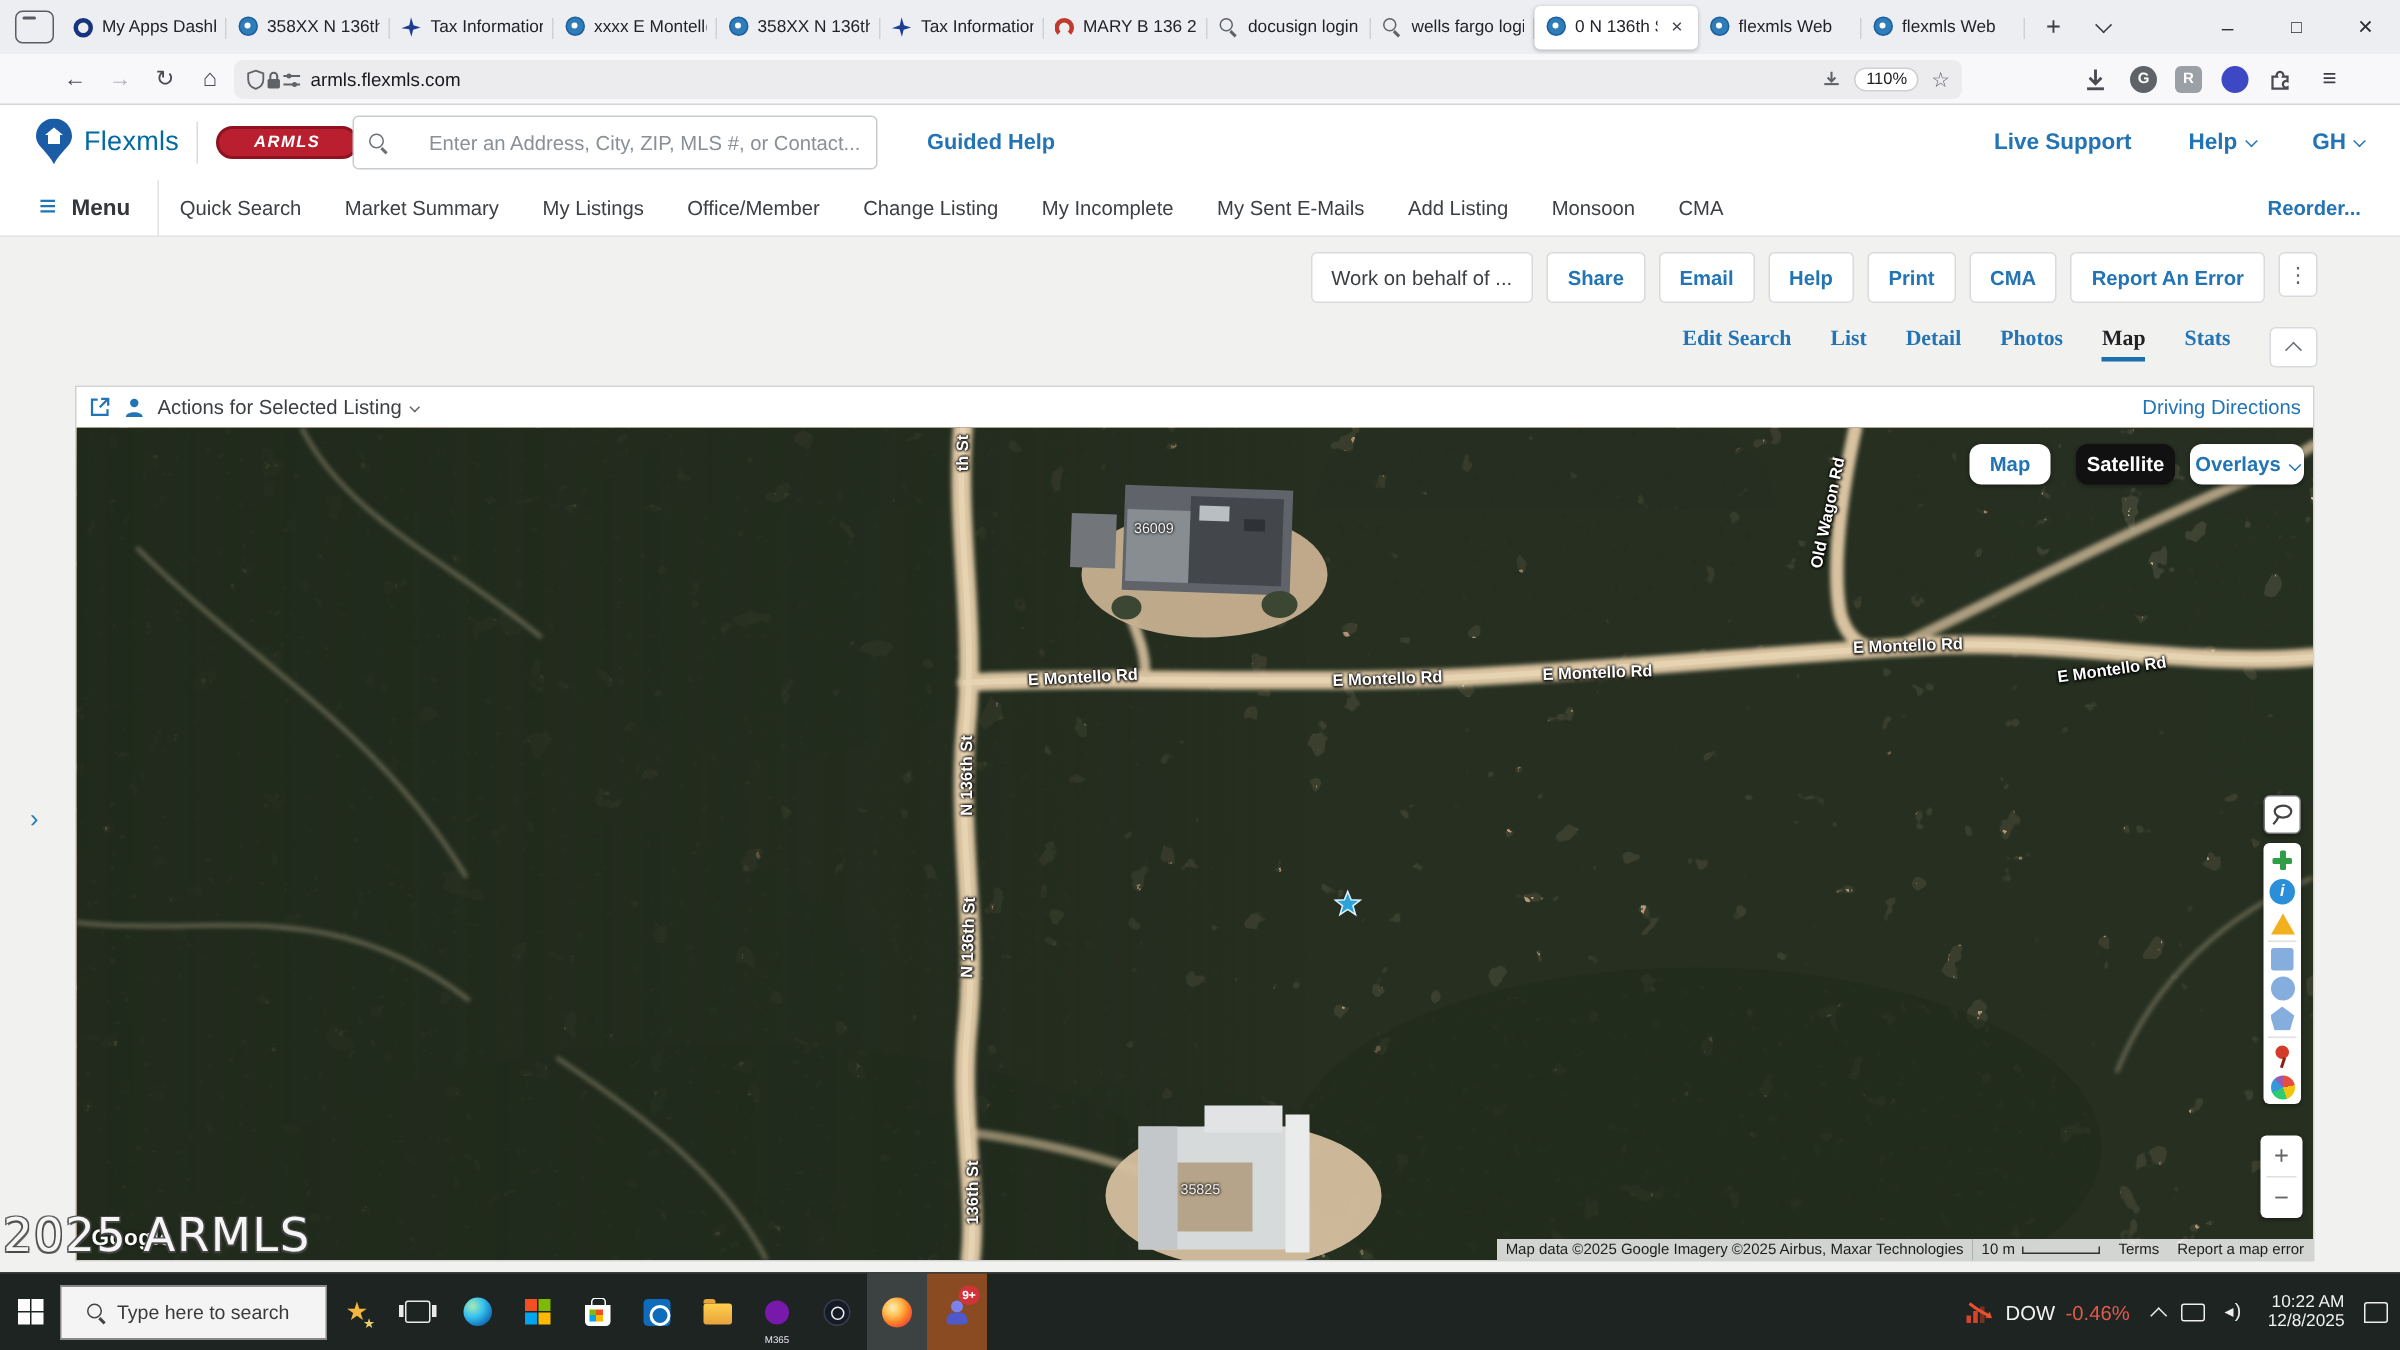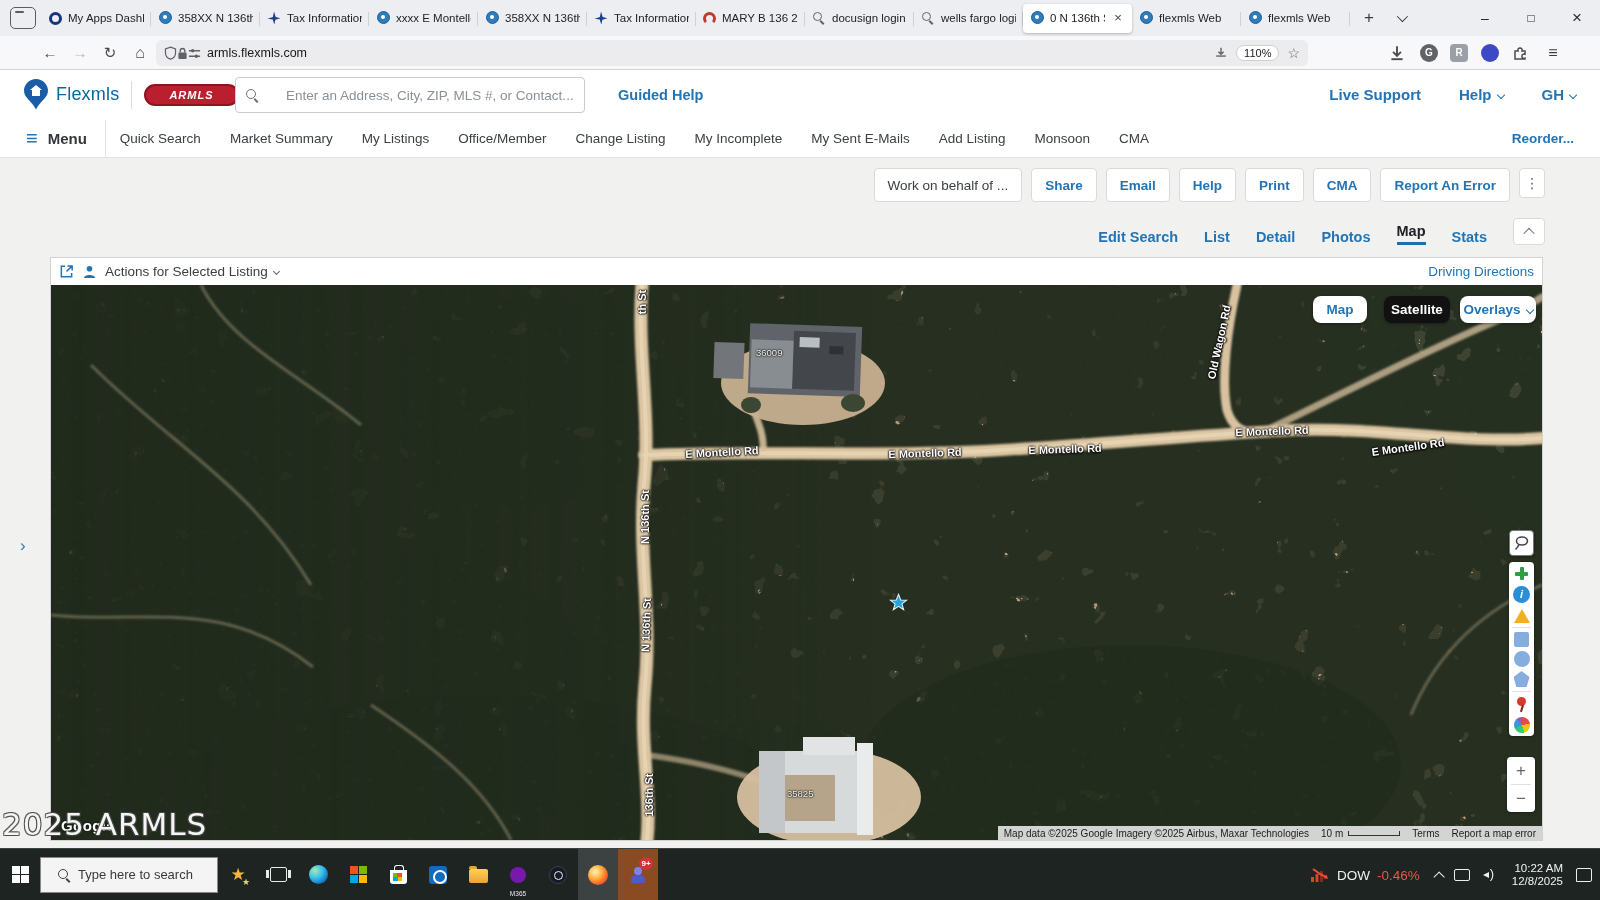--- a/index.html
+++ b/index.html
@@ -74,21 +74,21 @@
   .nav-items span { white-space:nowrap; }
   .reorder { position:absolute; right:26px; font-size:13.5px; font-weight:700; color:#2374b5; }
 
   
   .page-title { position:absolute; left:22px; top:166px; font-size:29px; font-weight:700; color:#3e4042; }
   .action-row { position:absolute; right:55px; top:168px; display:flex; gap:9px; }
   .btn { height:30px; background:#fff; border:1px solid #d8dbde; border-radius:4px; padding:16px 13px; font-size:13.5px; font-weight:700; color:#2374b5; display:flex; align-items:center; white-space:nowrap; }
   .btn.dark { color:#3c4043; font-weight:400; }
   .kebab { width:26px; height:30px; background:#fff; border:1px solid #d8dbde; border-radius:4px; color:#5f6368; font-size:14px; display:flex; align-items:center; justify-content:center; }
   .kebab::before { content:"⋮"; }
-  .view-tabs { position:absolute; right:55px; top:218px; display:flex; align-items:flex-end; gap:26px; font-size:14.5px; font-weight:700; color:#2374b5; }
+  .view-tabs { position:absolute; right:55px; top:218px; display:flex; align-items:flex-start; gap:26px; font-size:14.5px; font-weight:700; color:#2374b5;font-family:Liberation Serif, serif; }
   .view-tab.active { color:#202124; border-bottom:3px solid #1a6faf; padding-bottom:3px; }
   .collapse-btn { width:32px; height:27px; background:#fff; border:1px solid #d8dbde; border-radius:4px; display:flex; align-items:center; justify-content:center; color:#6a6f74; }
   .collapse-btn::before { content:""; width:7px; height:7px; border-right:1.8px solid #6a6f74; border-bottom:1.8px solid #6a6f74; transform:rotate(-135deg) translate(-1px,-1px); }
 
   .left-expander { position:absolute; left:20px; top:536px; color:#2b7bb9; font-size:17px; }
   .left-expander::before { content:"›"; }
 
   
   .map-card { position:absolute; left:50px; top:257px; width:1493px; height:584px; background:#fff; border:1px solid #d2d2d2; }
   .map-toolbar { position:relative; height:27px; display:flex; align-items:center; padding:0 8px; gap:8px; }

